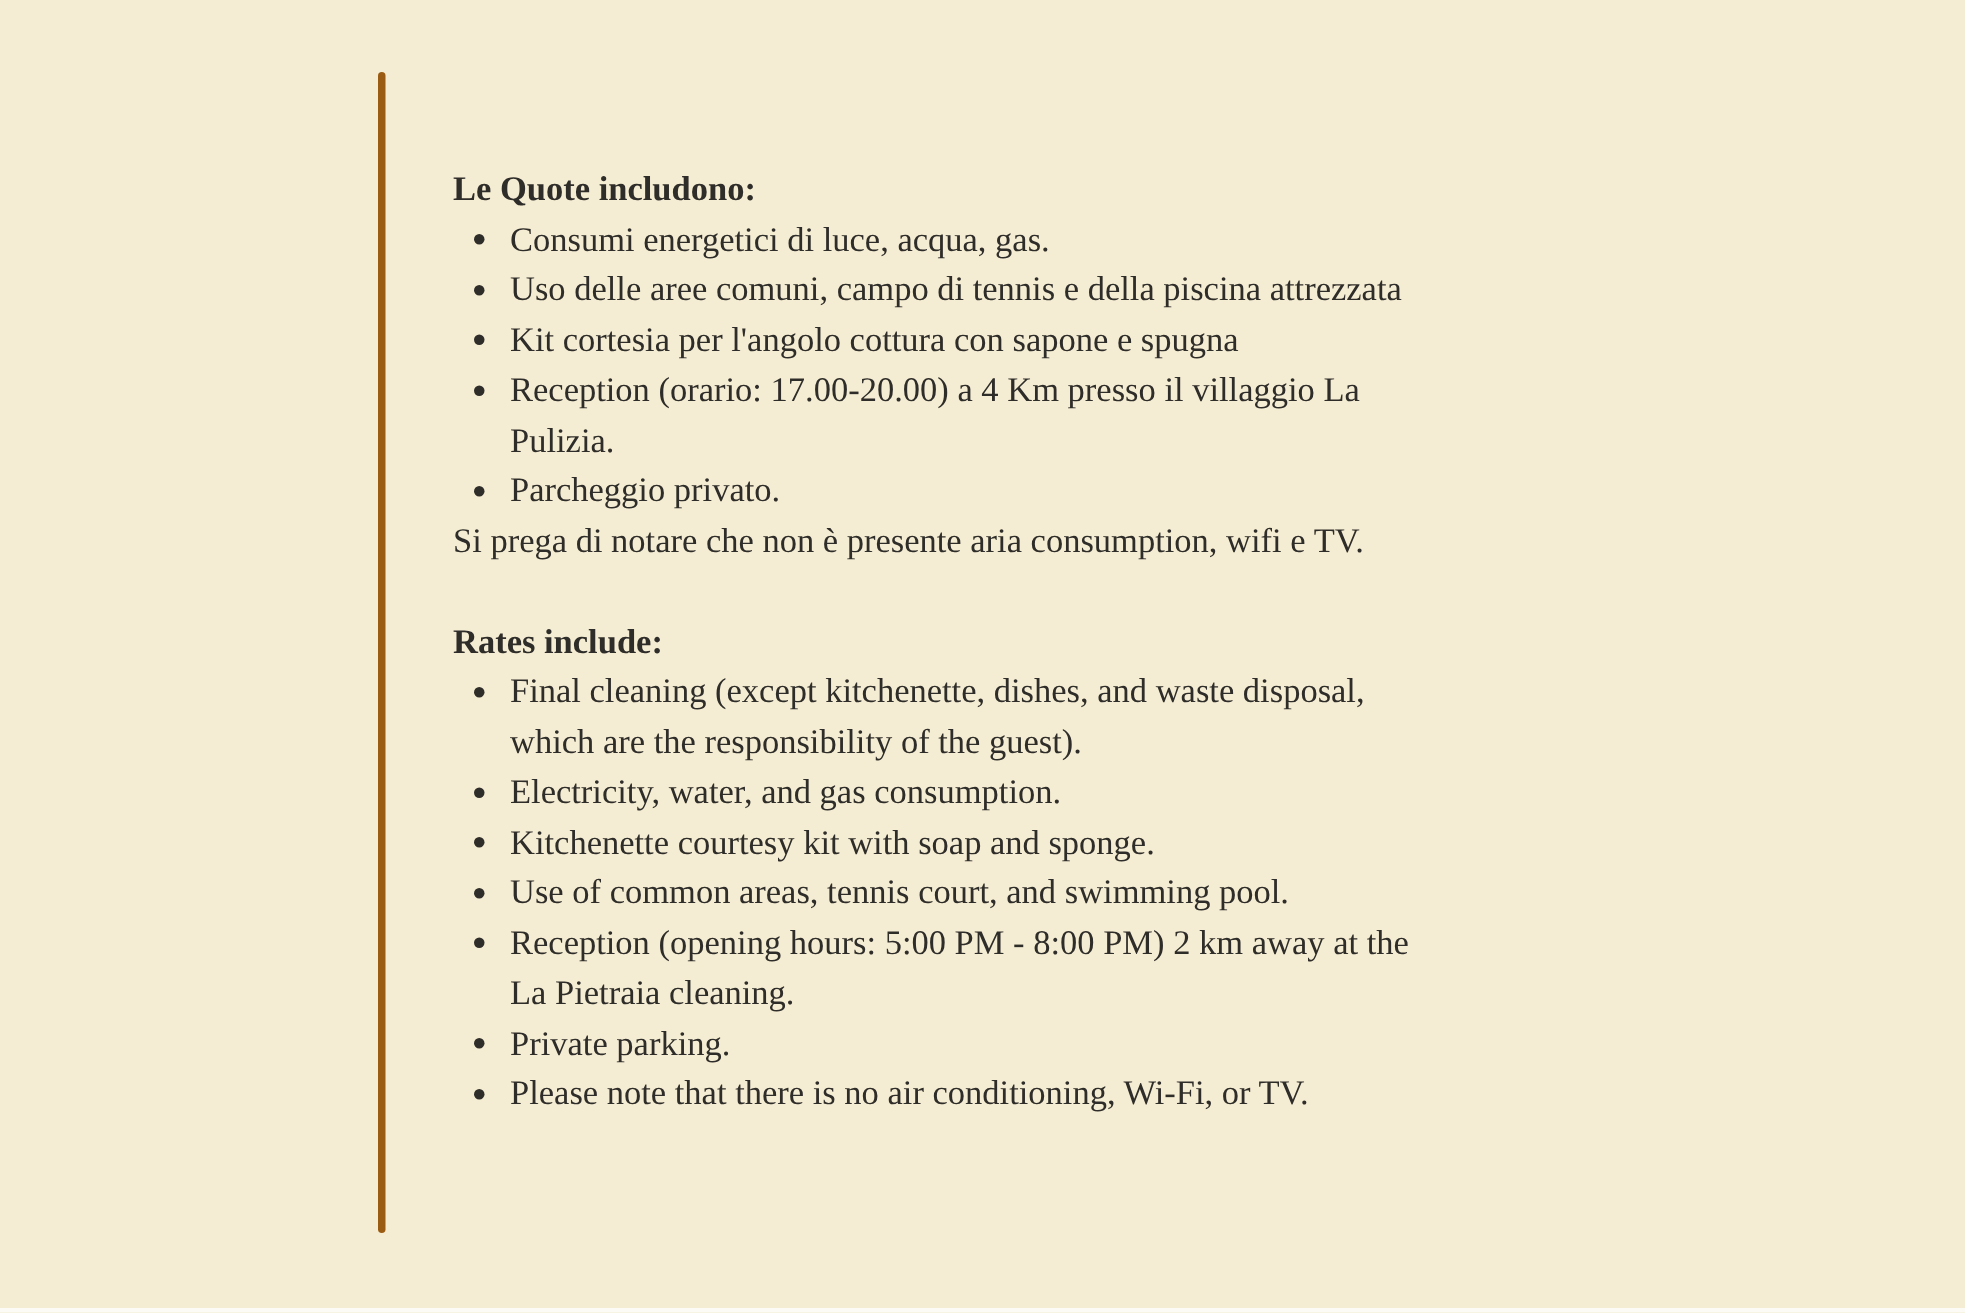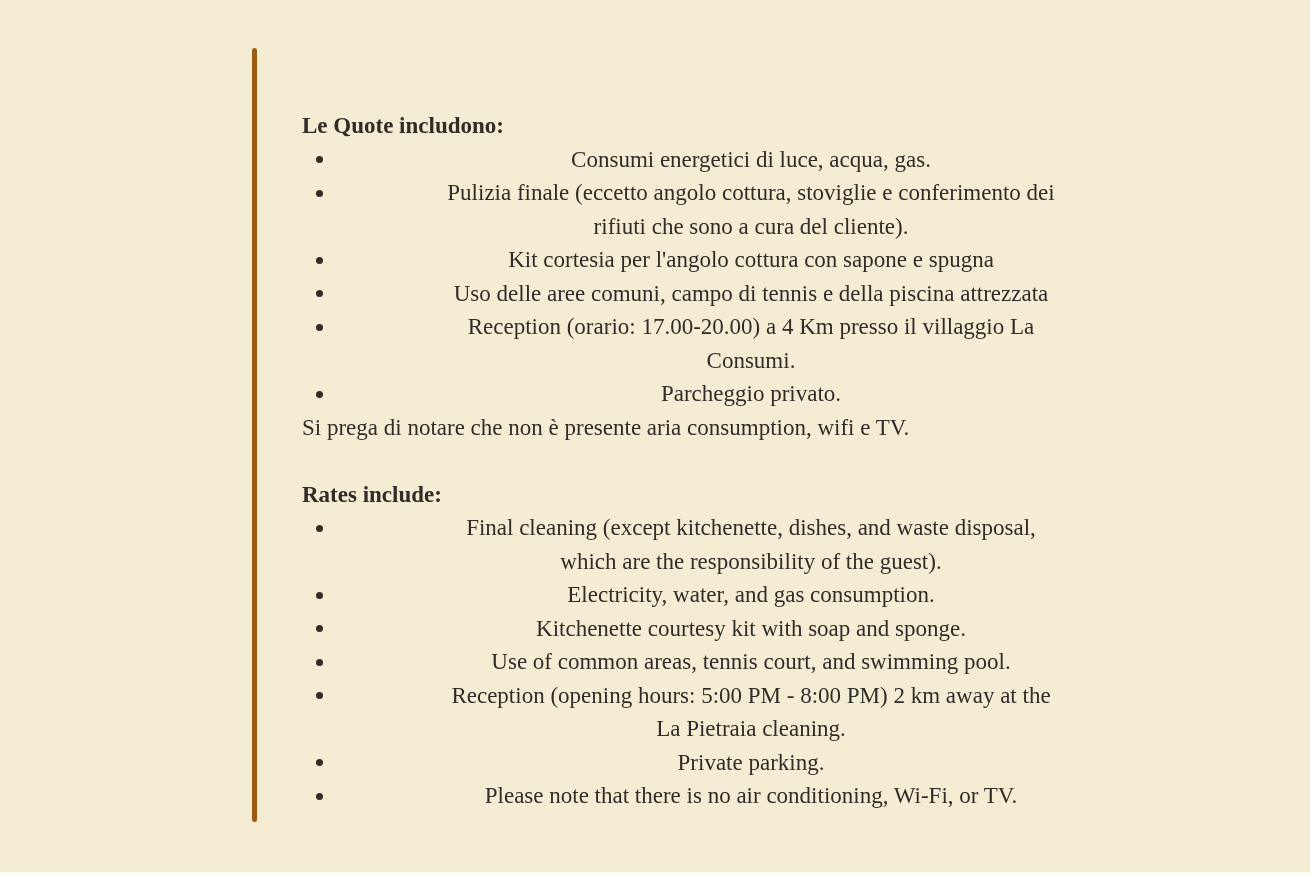--- a/index.html
+++ b/index.html
@@ -42,21 +42,20 @@
     line-height: 33.5px;
   }
   .bullet-list {
     list-style: none;
     margin: 0;
     padding: 0;
   }
   .list-item {
     position: relative;
     padding-left: 38px;
-    text-align: center;
   }
   .list-item::before {
     content: "";
     position: absolute;
     left: 14px;
     top: 13.5px;
     width: 7px;
     height: 7px;
     border-radius: 50%;
     background: currentColor;
@@ -80,32 +79,28 @@
 
 <main class="content">
 
   <section class="section">
     <h2 class="section-heading">Le Quote includono:</h2>
     <ul class="bullet-list">
       <li class="list-item">
         <span class="line">Consumi energetici di luce, acqua, gas.</span>
       </li>
       <li class="list-item">
-        <span class="line">Pulizia finale (eccetto angolo cottura, stoviglie e conferimento dei</span>
-        <span class="line">rifiuti che sono a cura del cliente).</span>
+        <span class="line">Uso delle aree comuni, campo di tennis e della piscina attrezzata</span>
       </li>
       <li class="list-item">
         <span class="line">Kit cortesia per l'angolo cottura con sapone e spugna</span>
       </li>
       <li class="list-item">
-        <span class="line">Uso delle aree comuni, campo di tennis e della piscina attrezzata</span>
-      </li>
-      <li class="list-item">
         <span class="line">Reception (orario: 17.00-20.00) a 4 Km presso il villaggio La</span>
-        <span class="line">Consumi.</span>
+        <span class="line">Pulizia.</span>
       </li>
       <li class="list-item">
         <span class="line">Parcheggio privato.</span>
       </li>
     </ul>
     <div class="section-note">Si prega di notare che non è presente aria consumption, wifi e TV.</div>
   </section>
 
   <section class="section">
     <h2 class="section-heading">Rates include:</h2>

